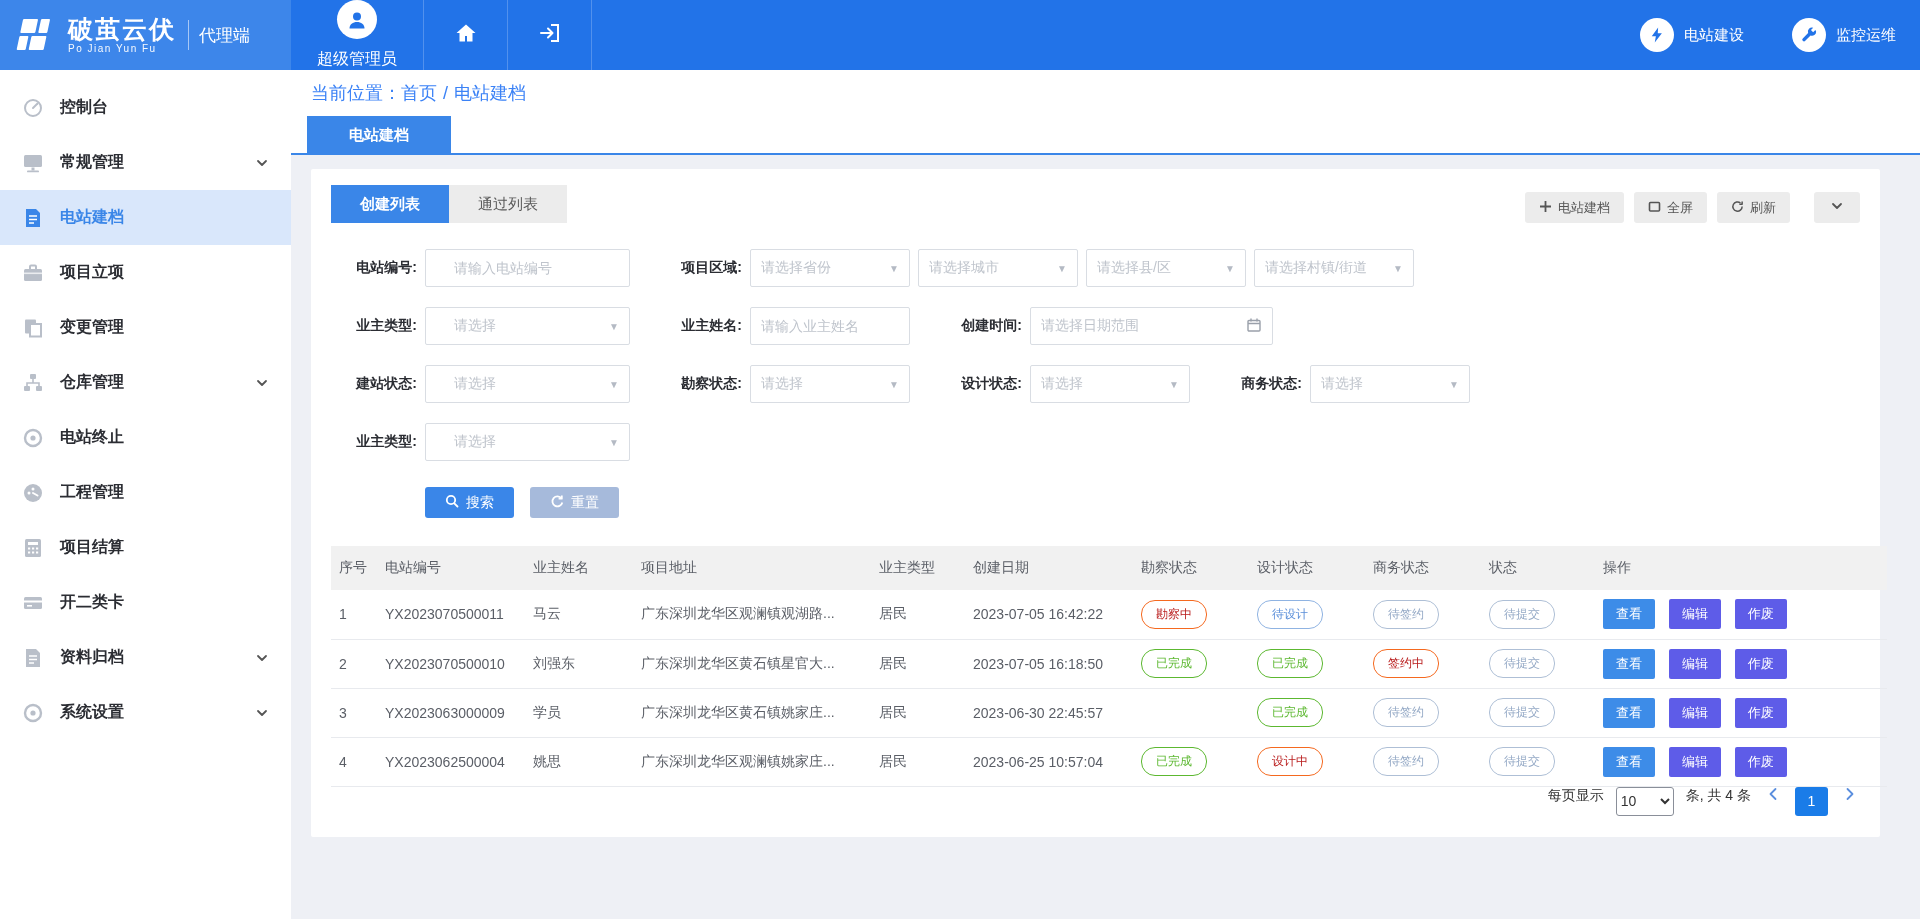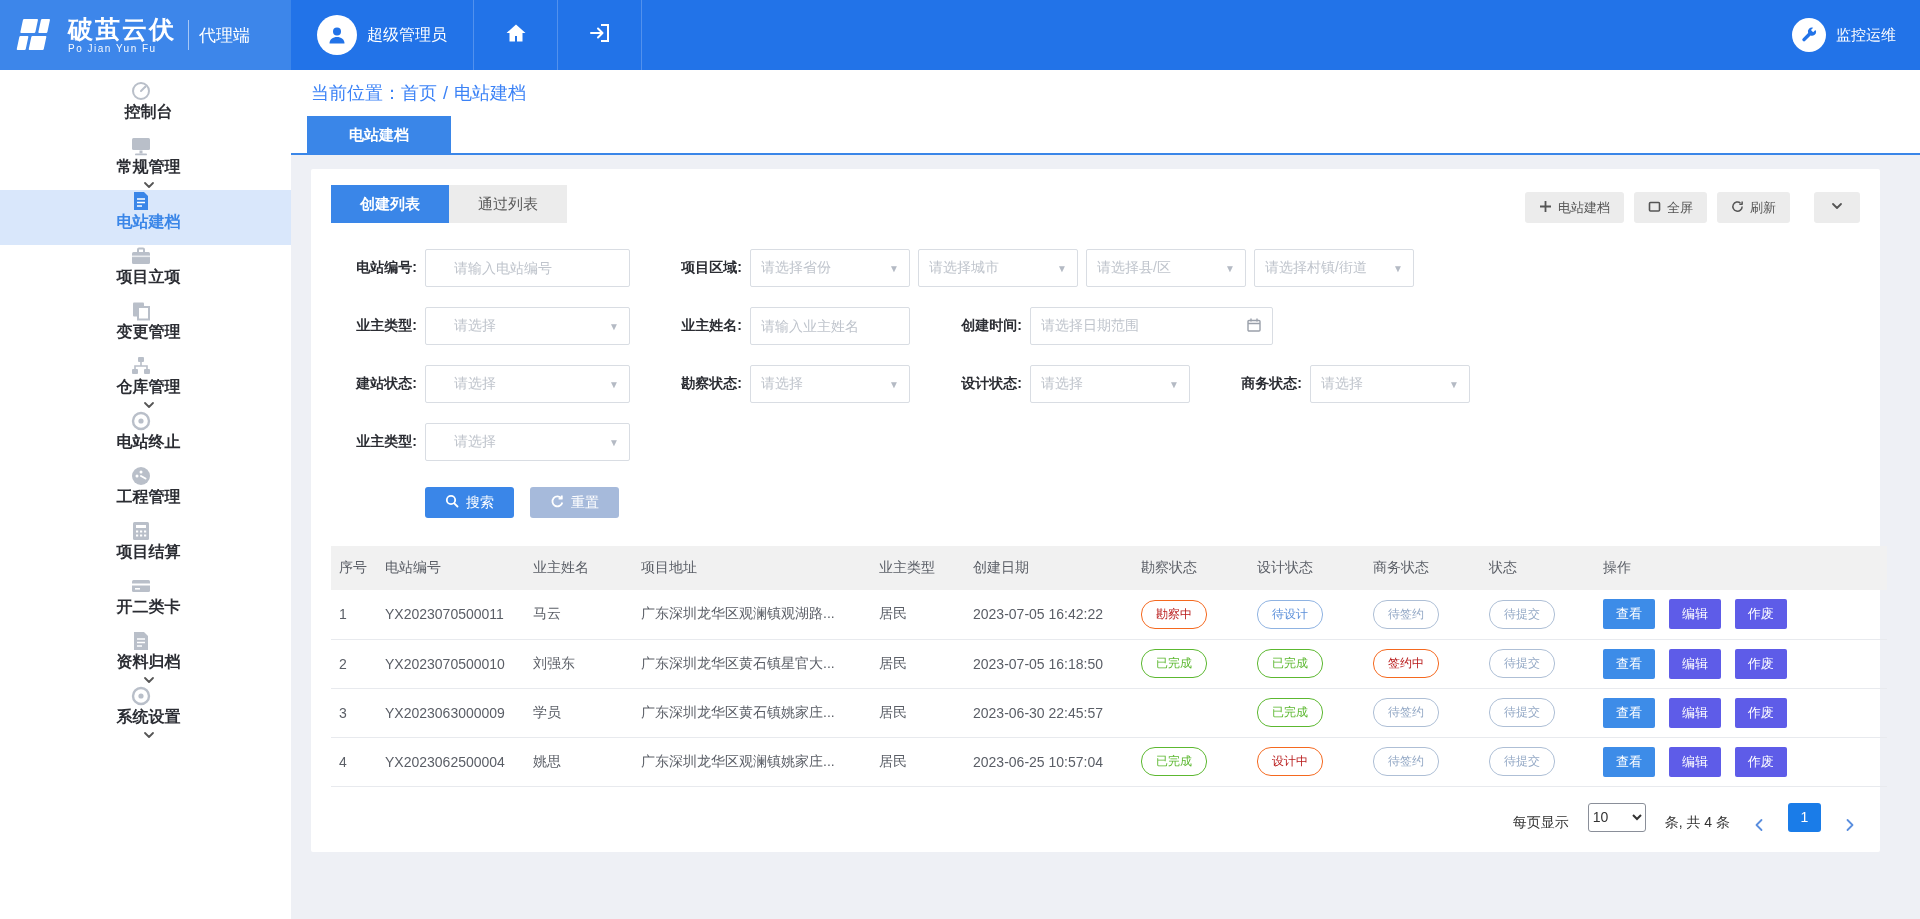--- a/index.html
+++ b/index.html
@@ -11,32 +11,32 @@
   .topbar { height:70px; display:flex; flex:none; background:#2273e8; color:#fff; }
   .brand { width:291px; flex:none; background:#3d86ea; display:flex; align-items:center; padding:0 14px; cursor:pointer; }
   .brand-logo { margin-right:10px; display:flex; }
   .brand-text .brand-title { font-size:25px; font-weight:bold; letter-spacing:2px; line-height:1.1; }
   .brand-text .brand-sub { font-size:10px; letter-spacing:1.5px; opacity:.95; }
   .brand-divider { width:1px; height:30px; background:rgba(255,255,255,.55); margin:0 10px 0 12px; }
   .brand-portal { font-size:17px; }
   .topbar-right { flex:1; display:flex; align-items:stretch; }
   .topbar-seg { display:flex; align-items:center; justify-content:center; padding:0 26px;
     border-right:1px solid rgba(255,255,255,.22); cursor:pointer; background:#2273e8; }
-  .user-seg { gap:10px; font-size:16px; }
+  .user-seg { gap:10px; font-size:16px;flex-direction:column; }
   .avatar { width:40px; height:40px; border-radius:50%; background:#fff; display:flex; align-items:center; justify-content:center; }
   .home-seg,.logout-seg { width:84px; padding:0; }
   .topbar-spacer { flex:1; }
   .top-nav-item { display:flex; align-items:center; gap:10px; padding:0 24px; font-size:15px; cursor:pointer; }
   .round-ic { width:34px; height:34px; border-radius:50%; background:#fff; display:flex; align-items:center; justify-content:center; }
 
   
   .layout { flex:1; display:flex; min-height:0; }
   .sidebar { width:291px; flex:none; background:#fff; padding-top:10px; }
-  .side-item { height:55px; display:flex; align-items:center; padding:0 22px 0 28px; cursor:pointer;
-    color:#2b2d33; font-size:16px; font-weight:bold;flex-direction:column; }
+  .side-item { height:55px; display:flex; align-items:center; padding:0 22px 0 22px; cursor:pointer;
+    color:#2b2d33; font-size:16px; font-weight:bold; }
   .side-item .s-ic { width:22px; height:22px; margin-right:16px; display:flex; align-items:center; justify-content:center; }
   .side-item .s-label { flex:1; }
   .side-item .s-chev { color:#555; display:flex; }
   .side-item.active { background:#d9e7fb; color:#3a86e8; }
 
   .main { flex:1; display:flex; flex-direction:column; min-width:0; }
   .breadcrumb-bar { height:46px; background:#fff; display:flex; align-items:center; padding:0 20px;
     font-size:18px; color:#3b82f6;text-align:right; }
   .breadcrumb-bar .crumb-link { cursor:pointer; }
   .breadcrumb-bar .crumb-sep { margin:0 6px; }
@@ -97,21 +97,21 @@
   .badge[data-variant="orange"] { color:#b91c1c; border-color:#f5691f; }
   .badge[data-variant="green"]  { color:#5cb830; border-color:#5cb830; }
   .badge[data-variant="blue"]   { color:#5b8fd9; border-color:#8fb3e2; }
   .badge[data-variant="gray"]   { color:#94a9c6; border-color:#aebfd6; }
 
   .op-btn { border:none; border-radius:2px; color:#fff; font-size:13px; padding:6px 13px; margin-right:10px;
     cursor:pointer; font-family:"Liberation Sans","DejaVu Sans",sans-serif; }
   .op-view { background:#3d8ce8; } .op-edit,.op-void { background:#5e5ce8; }
 
   
-  .pagination { display:flex; align-items:flex-end; justify-content:flex-end; gap:19px; margin-top:16px;
+  .pagination { display:flex; align-items:flex-start; justify-content:flex-end; gap:12px; 
     font-size:14px; color:#333; }
   .pp-select { height:29px; width:58px; border:1px solid #8a8f99; border-radius:3px; font-size:14px;
     font-family:"Liberation Sans","DejaVu Sans",sans-serif; color:#333; background:#fff; cursor:pointer; }
   .pg-chev { display:flex; align-items:center; cursor:pointer; padding:0 4px; }
   .pg-page { width:33px; height:29px; background:#1a7ce8; color:#fff; border-radius:3px; display:flex;
     align-items:center; justify-content:center; font-size:14px; cursor:pointer; }
 </style>
 </head>
 <body>
 
@@ -155,20 +155,28 @@
       </div>
       <div class="topbar-seg logout-seg">
         <span>
           <svg width="24" height="24" viewBox="0 0 24 24" fill="none" stroke="#ffffff" stroke-width="2">
             <path d="M13 4 h7 v16 h-7"></path>
             <path d="M3 12 h11 M10 7.5 L14.5 12 L10 16.5" stroke-linecap="round" stroke-linejoin="round"></path>
           </svg>
         </span>
       </div>
       <div class="topbar-spacer"></div>
+      <div class="top-nav-item">
+        <span class="round-ic">
+          <svg width="18" height="18" viewBox="0 0 24 24" fill="#2273e8">
+            <path d="M13.5 2 L5 13.5 h5.5 L9 22 l9.5-12.5 h-5.5 z"></path>
+          </svg>
+        </span>
+        <span>电站建设</span>
+      </div>
       <div class="top-nav-item">
         <span class="round-ic">
           <svg width="18" height="18" viewBox="0 0 24 24" fill="#2273e8">
             <path d="M21.5 7.5 a5.5 5.5 0 0 1 -7.4 5.2 L7 19.8 a2.3 2.3 0 0 1 -3.3 -3.3 l7.1-7.1 A5.5 5.5 0 0 1 17.6 2.3 l-3 3 2.9 2.9 3-3 c.6 1 1 1.6 1 2.3 z"></path>
           </svg>
         </span>
         <span>监控运维</span>
       </div>
     </div>
   </header>

